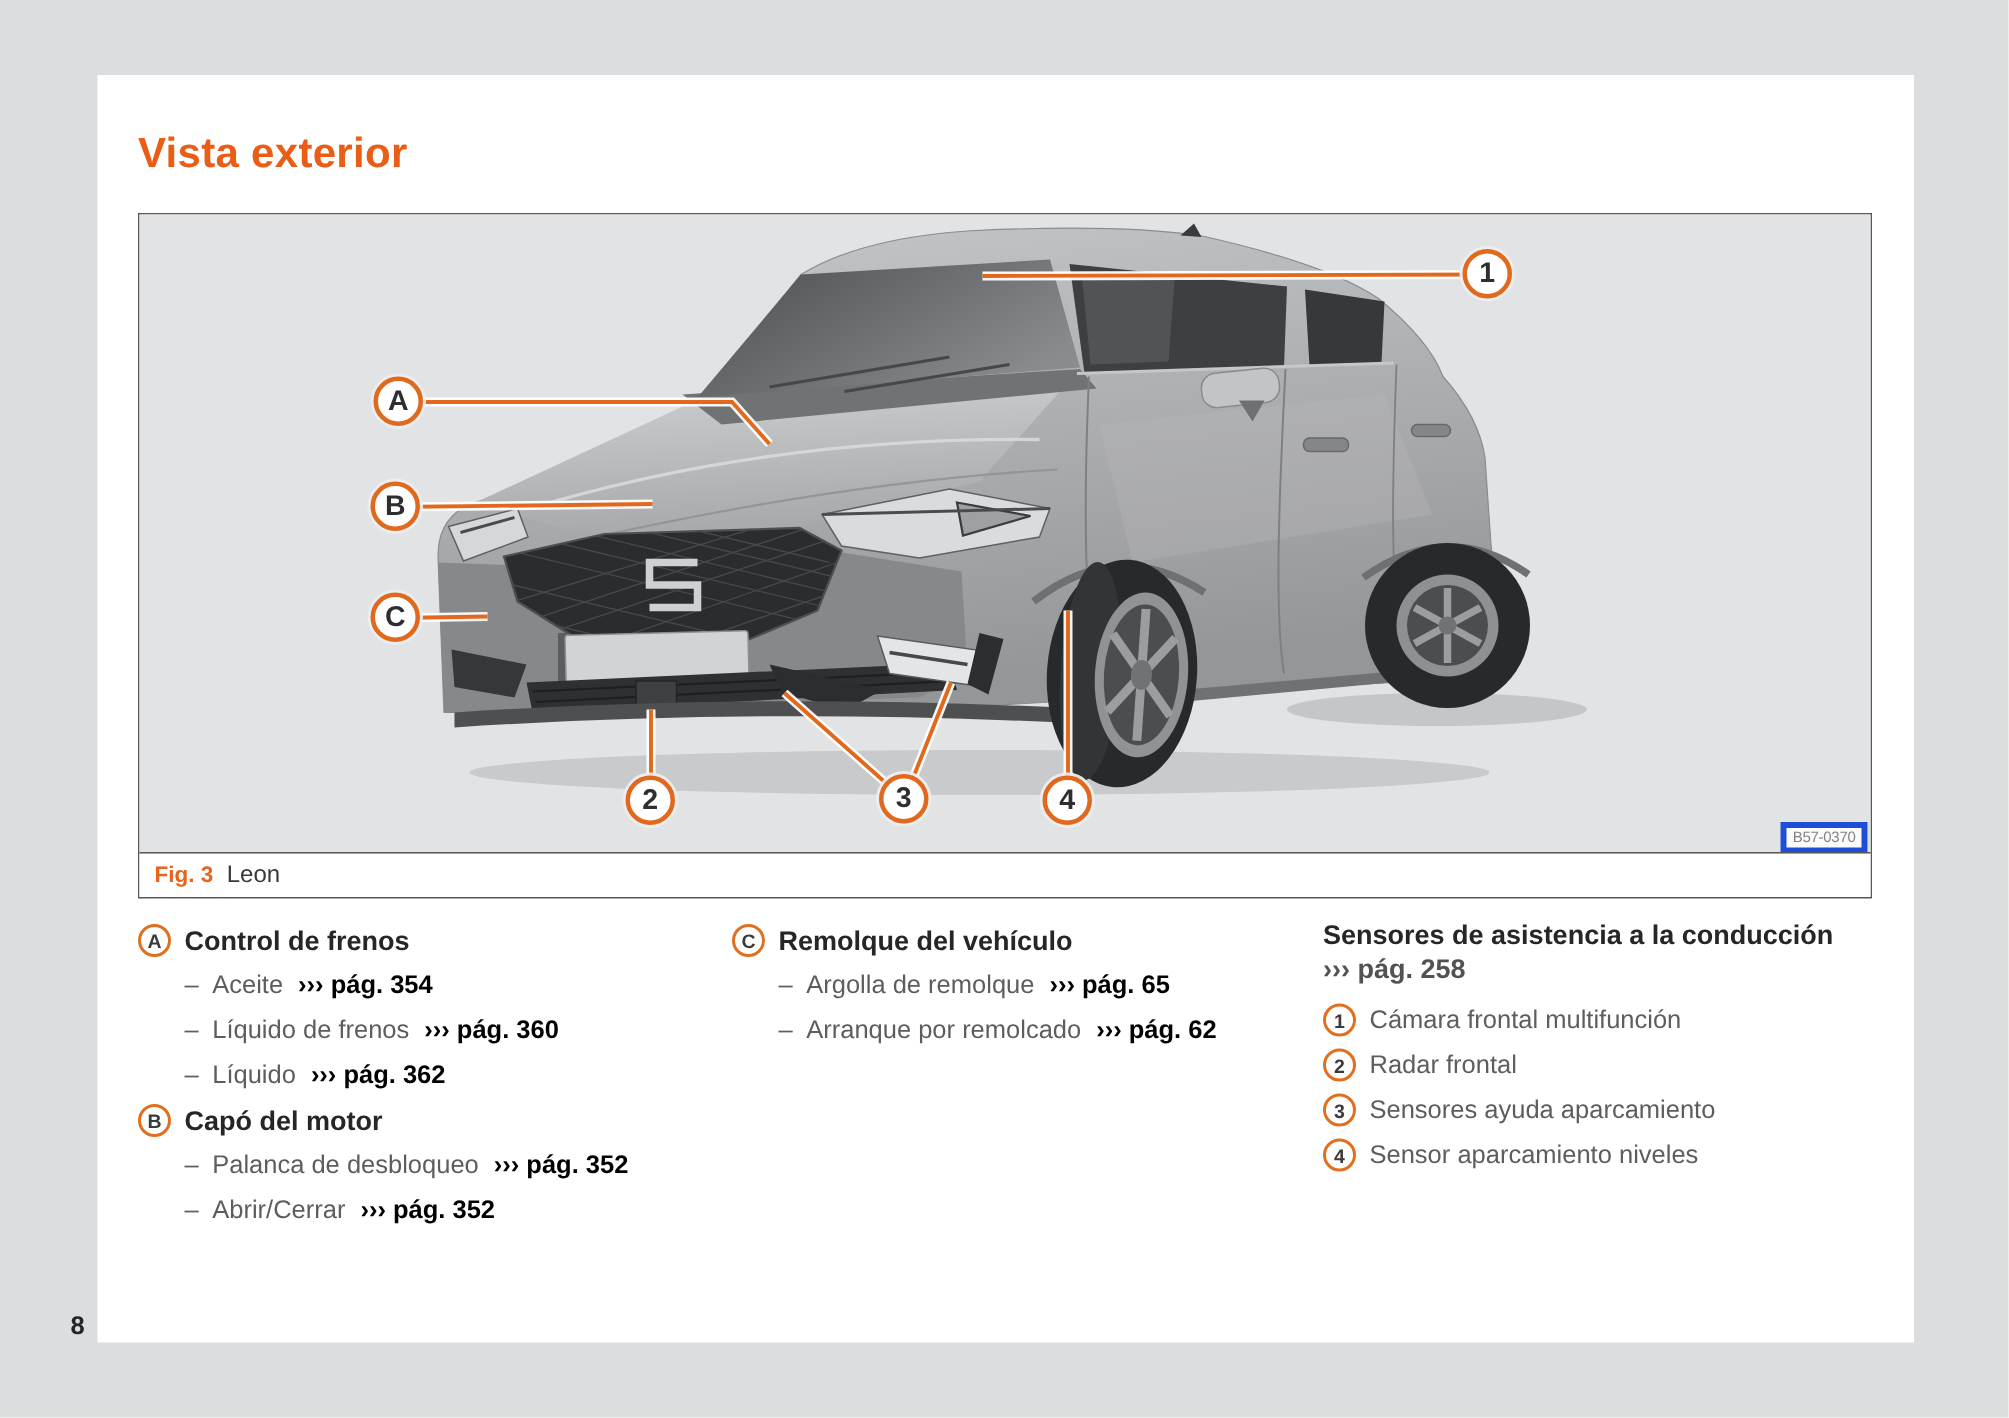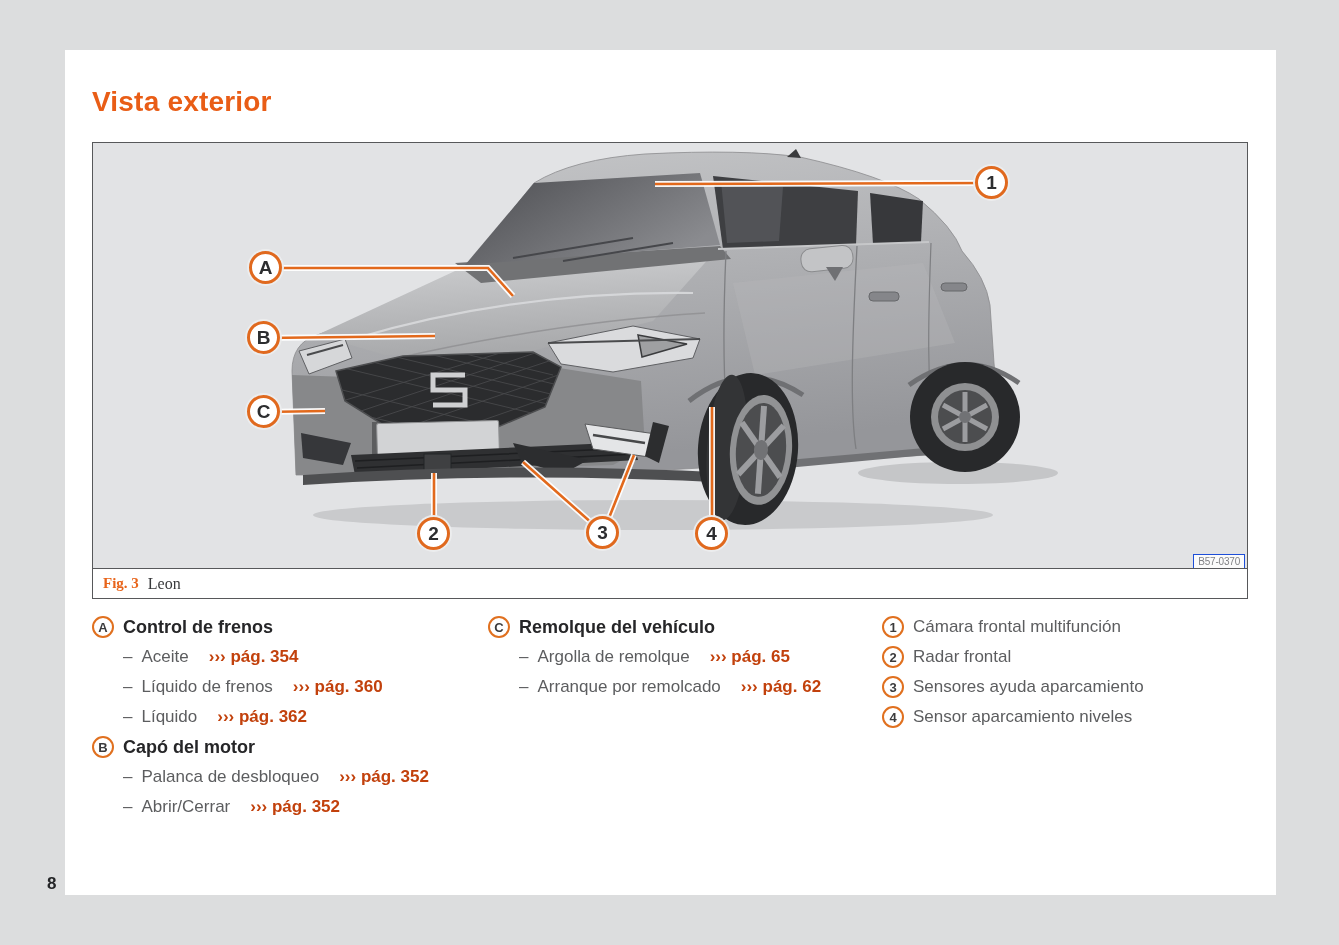--- a/index.html
+++ b/index.html
@@ -37,27 +37,27 @@
   .fig-image svg{position:absolute;left:0;top:0;}
   .callout{
     position:absolute;width:33px;height:33px;border-radius:50%;
     background:#ffffff;border:3px solid #e0691e;box-sizing:border-box;
     box-shadow:0 0 0 2px rgba(236,237,238,.95);
     color:#2d2e30;font-size:19px;font-weight:bold;
     display:flex;align-items:center;justify-content:center;line-height:1;
   }
   .fig-code{
     position:absolute;right:2px;bottom:-1px;
-    background:#fbfbfb;border:1px solid #1d4ed8;
+    background:#fbfbfb;border:4px solid #1d4ed8;
     font-size:10px;color:#828386;padding:0 4px;line-height:13px;
     letter-spacing:-0.2px;
   }
   .fig-caption{
     height:29px;display:flex;align-items:center;gap:9px;
-    padding-left:10px;background:#ffffff;font-family:Liberation Serif, serif;
+    padding-left:10px;background:#ffffff;
   }
   .fig-caption .fig-label{color:#e8641a;font-weight:bold;font-size:15px;}
   .fig-caption .fig-text{color:#38393b;font-size:16px;}
   
   .col{position:absolute;top:612px;}
   .col1{left:92px;width:396px;}
   .col2{left:488px;width:394px;}
   .col3{left:882px;width:372px;}
   .sec-head{
     display:flex;align-items:center;gap:9px;height:30px;
@@ -67,21 +67,21 @@
     flex:0 0 auto;width:22px;height:22px;border-radius:50%;
     border:2px solid #e0701f;box-sizing:border-box;background:#fff;
     color:#3b3b3d;font-size:13px;font-weight:bold;
     display:flex;align-items:center;justify-content:center;line-height:1;
   }
   .item{
     display:flex;align-items:center;height:30px;padding-left:31px;
     color:#5c5d5f;font-size:17px;
   }
   .item .dash{margin-right:9px;}
-  .item .ref{font-weight:bold;color:#c2410c;margin-left:20px;white-space:nowrap;}
+  .item .ref{font-weight:bold;color:#000000;margin-left:10px;white-space:nowrap;}
   .numbered .item{padding-left:0;gap:9px;}
   .col3 .head-wrap{color:#262628;font-size:18px;font-weight:bold;line-height:23px;margin-bottom:7px;}
   .col3 .head-ref{display:block;color:#515254;}
   .page-num{
     position:absolute;left:47px;top:874px;
     color:#242527;font-size:17px;font-weight:bold;
   }
 </style>
 </head>
 <body>
@@ -291,20 +291,24 @@
       <span class="ref">››› pág. 65</span>
     </div>
     <div class="item">
       <span class="dash">–</span>
       <span>Arranque por remolcado</span>
       <span class="ref">››› pág. 62</span>
     </div>
   </div>
 
   <div class="col col3 numbered">
+    <div class="head-wrap">
+      <span>Sensores de asistencia a la conducción</span>
+      <span class="head-ref">››› pág. 258</span>
+    </div>
     <div class="item">
       <span class="marker">1</span>
       <span>Cámara frontal multifunción</span>
     </div>
     <div class="item">
       <span class="marker">2</span>
       <span>Radar frontal</span>
     </div>
     <div class="item">
       <span class="marker">3</span>

